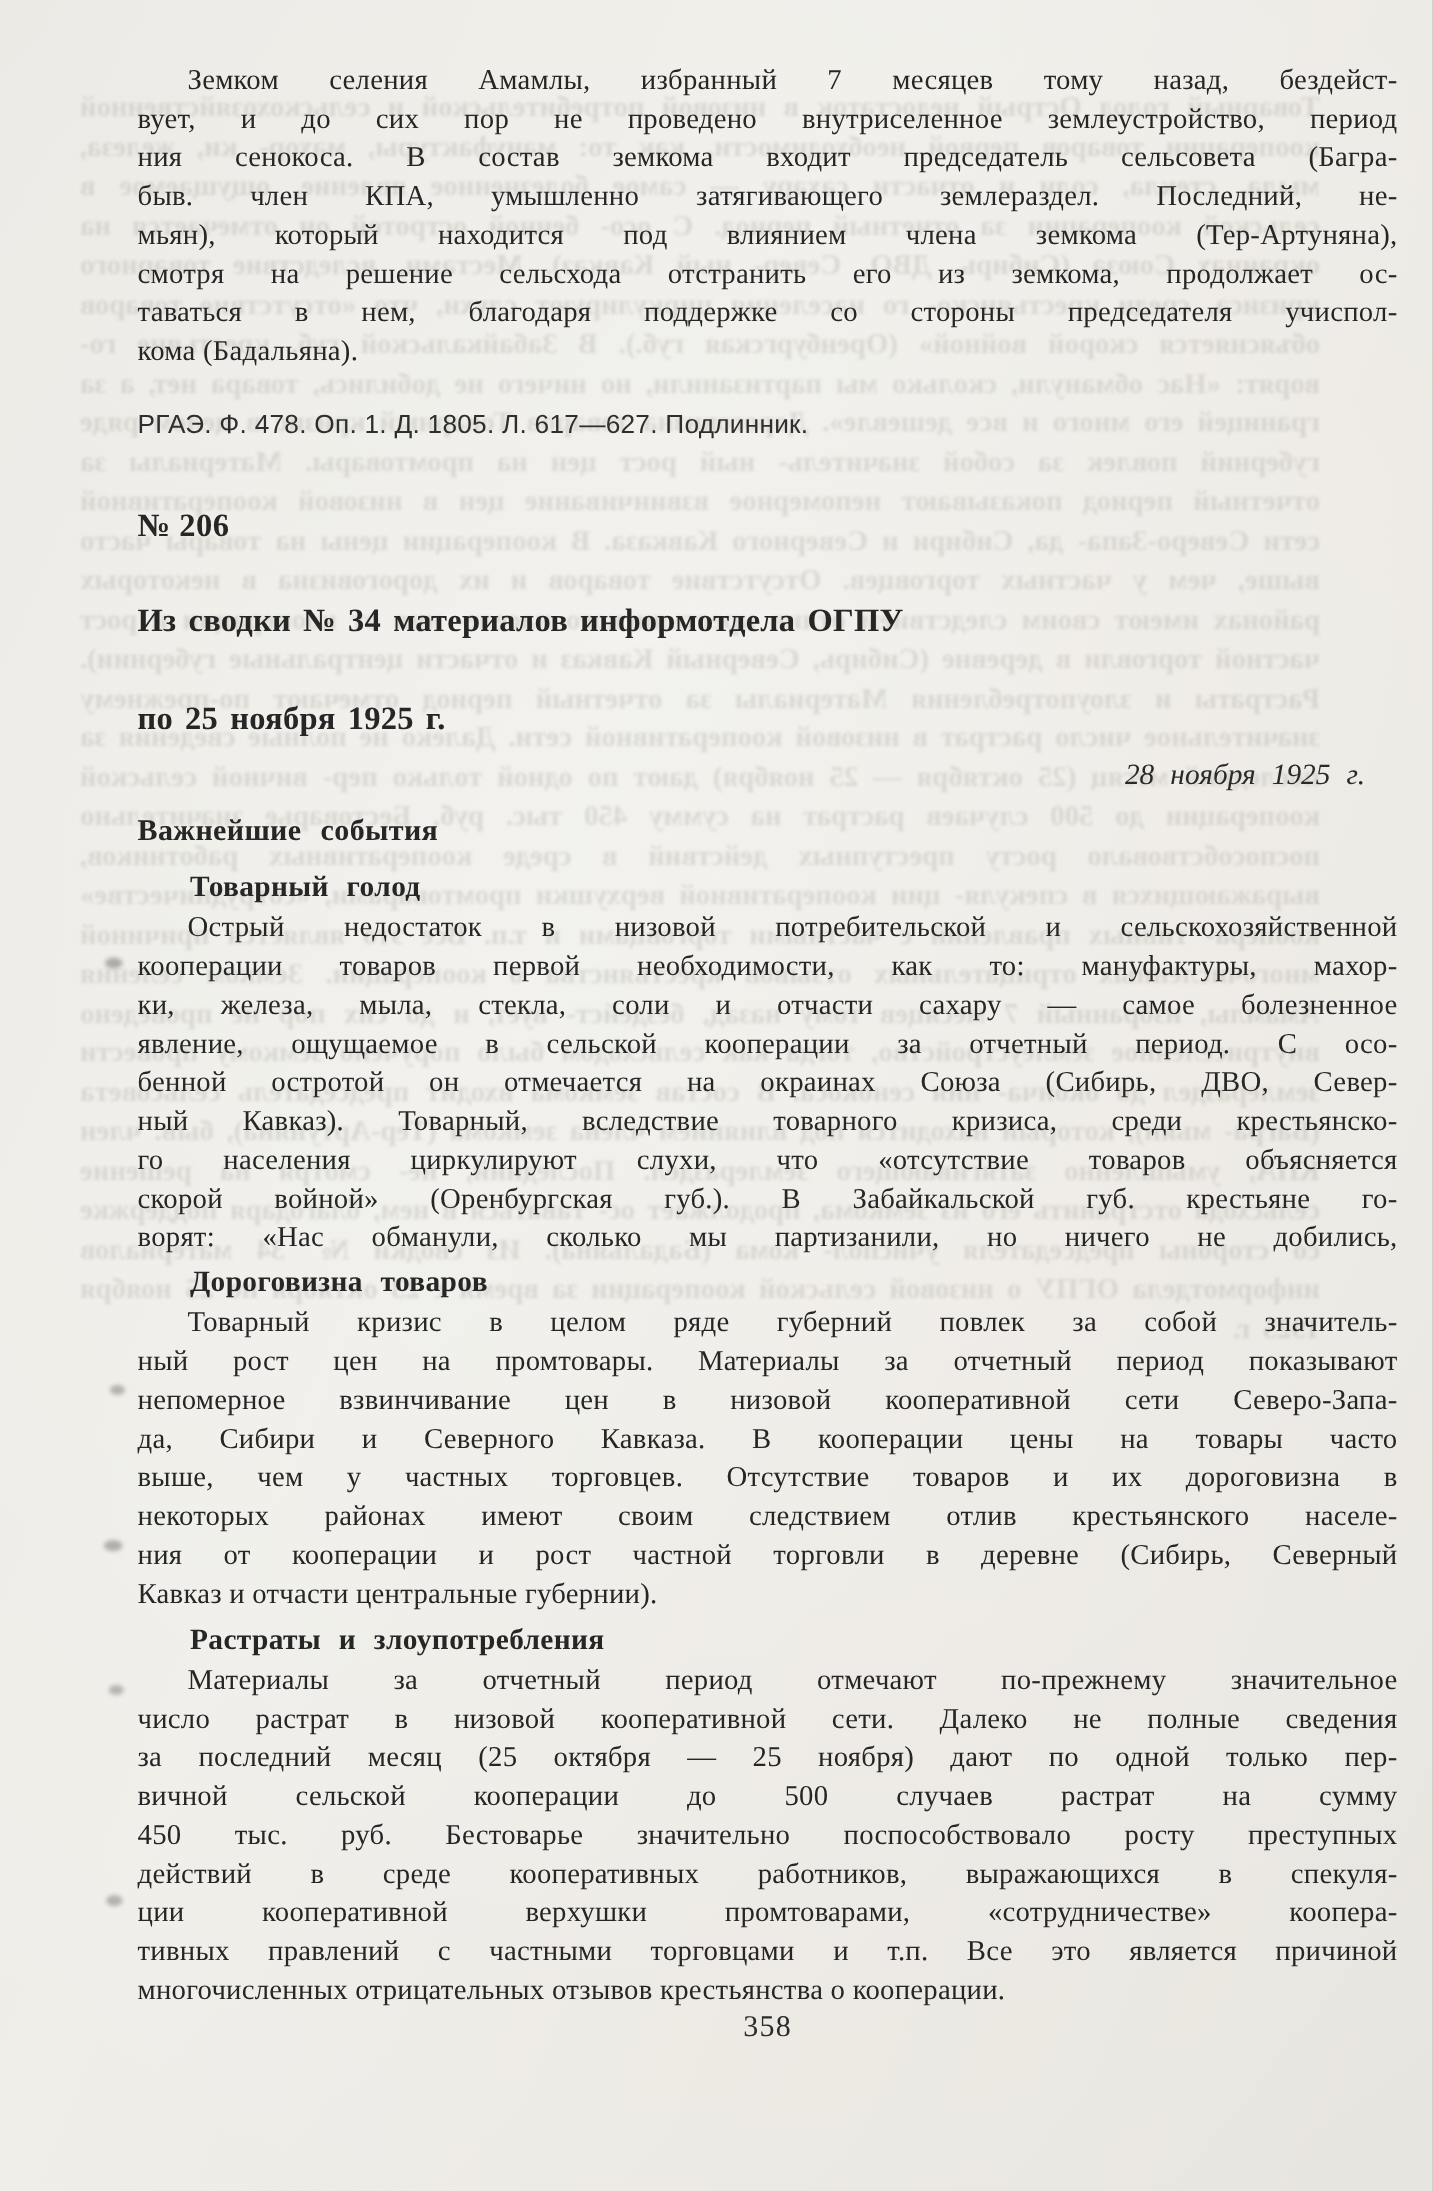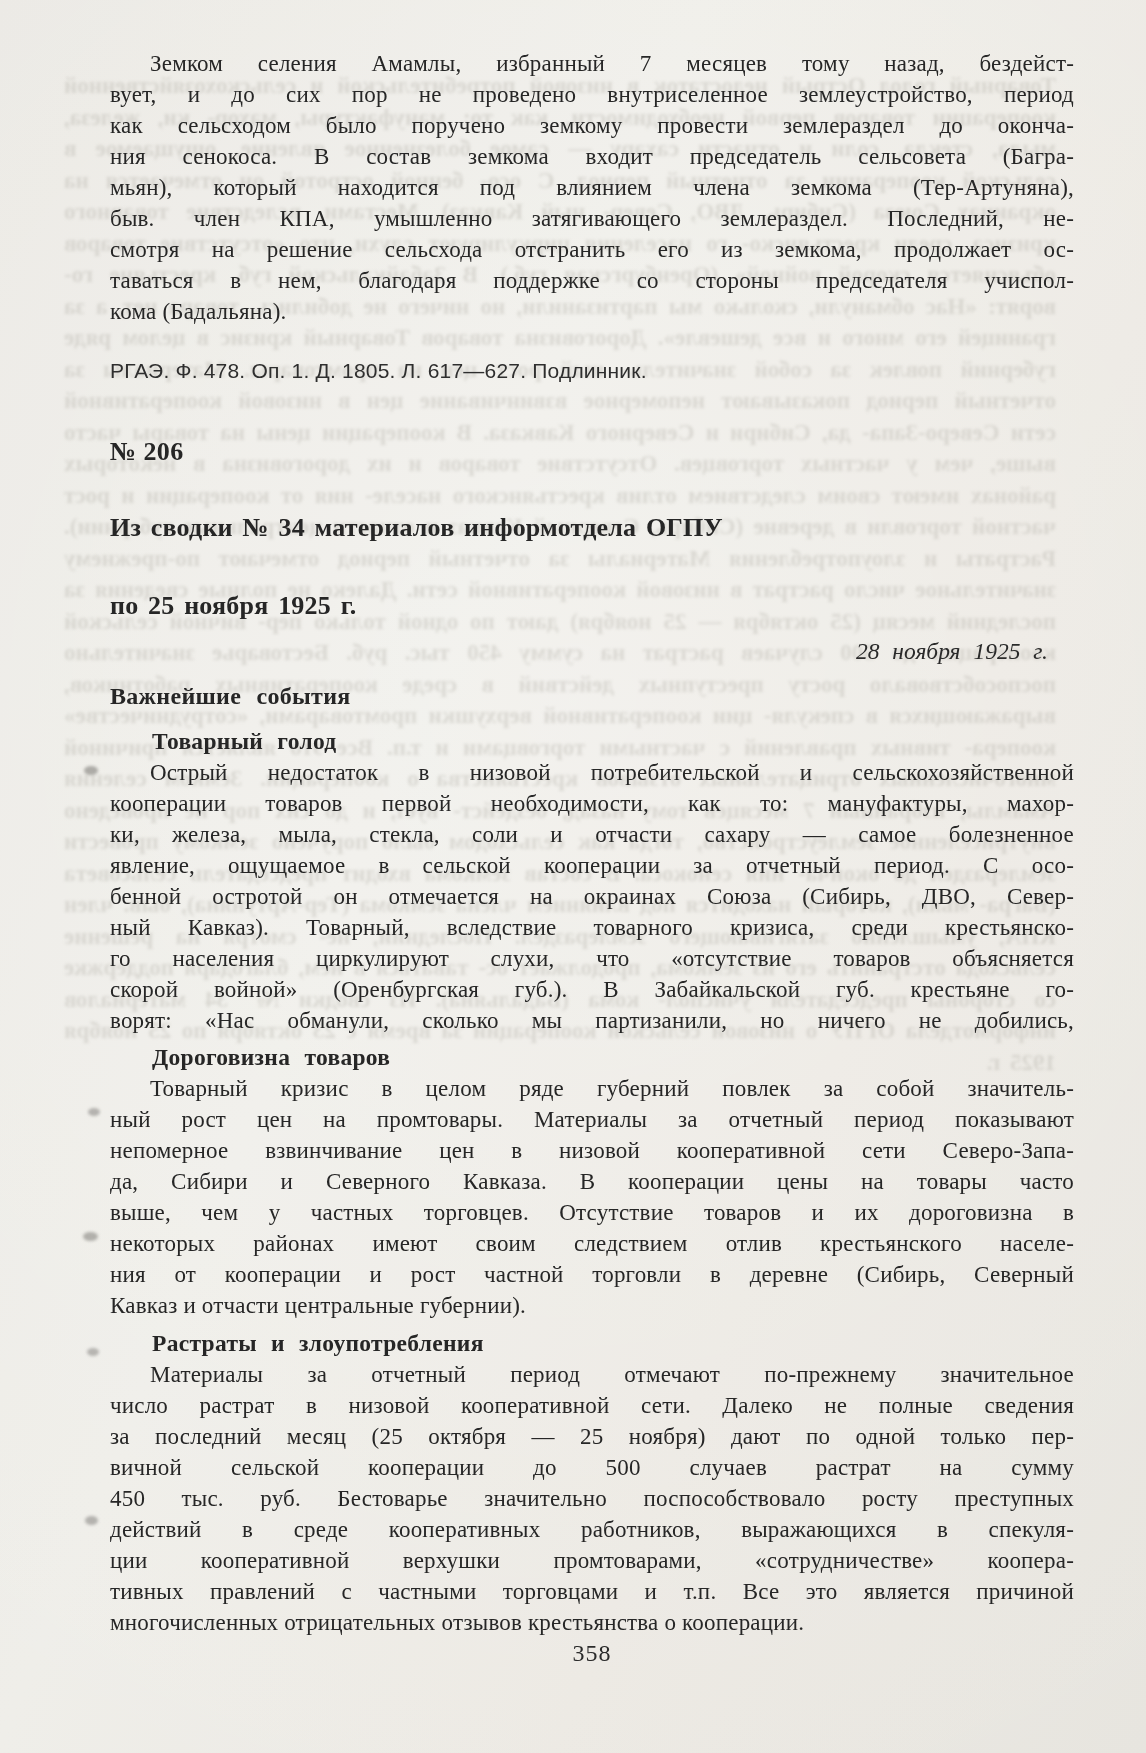--- a/index.html
+++ b/index.html
@@ -39,21 +39,21 @@
     overflow: hidden;
     pointer-events: none;
     word-spacing: 4px;
   }
   .content {
     position: relative;
     z-index: 1;
     box-sizing: border-box;
     width: 100%;
     height: 100%;
-    padding: 48px 72px 0 110px;
+    padding: 48px 28px 0 110px;
   }
   .line {
     line-height: 31px;
     white-space: nowrap;
   }
   .para { font-size: 23px; }
   .para .line {
     white-space: normal;
     text-align: justify;
     text-align-last: justify;
@@ -139,24 +139,23 @@
   <div class="smudge" style="left:88px; top:1108px; width:12px; height:8px;  background:rgba(90,88,84,0.40);"></div>
   <div class="smudge" style="left:83px; top:1232px; width:15px; height:9px;  background:rgba(90,88,84,0.42);"></div>
   <div class="smudge" style="left:87px; top:1348px; width:12px; height:8px;  background:rgba(90,88,84,0.38);"></div>
   <div class="smudge" style="left:85px; top:1516px; width:13px; height:9px;  background:rgba(90,88,84,0.40);"></div>
 
   <div class="content">
 
     <div class="para para-lead">
         <div class="line line-first">Земком селения Амамлы, избранный 7 месяцев тому назад, бездейст-</div>
         <div class="line">вует, и до сих пор не проведено внутриселенное землеустройство, период</div>
-        <div class="line">как сельсходом было поручено земкому провести землераздел до оконча-</div>
         <div class="line">ния сенокоса. В состав земкома входит председатель сельсовета (Багра-</div>
+        <div class="line">быв. член КПА, умышленно затягивающего землераздел. Последний, не-</div>
         <div class="line">мьян), который находится под влиянием члена земкома (Тер-Артуняна),</div>
-        <div class="line">быв. член КПА, умышленно затягивающего землераздел. Последний, не-</div>
         <div class="line">смотря на решение сельсхода отстранить его из земкома, продолжает ос-</div>
         <div class="line">таваться в нем, благодаря поддержке со стороны председателя учиспол-</div>
         <div class="line line-last">кома (Бадальяна).</div>
       </div>
 
     <div class="archive">РГАЭ. Ф. 478. Оп. 1. Д. 1805. Л. 617—627. Подлинник.</div>
 
     <div class="docnum">№ 206</div>
 
     <div class="doctitle">

